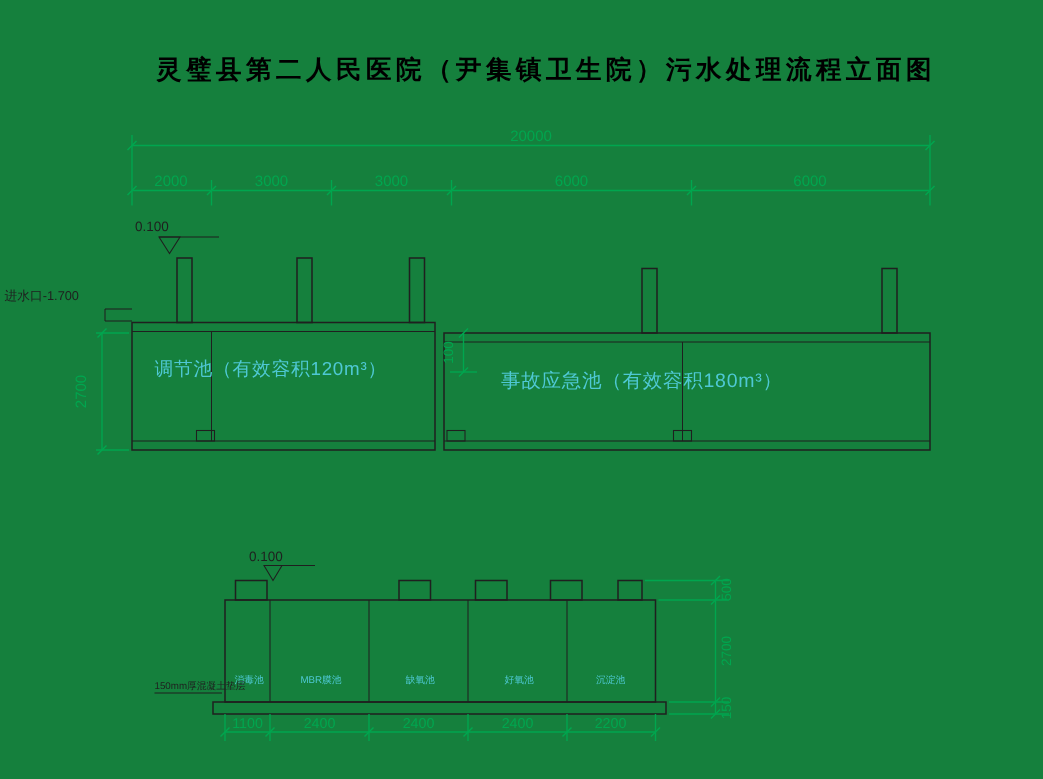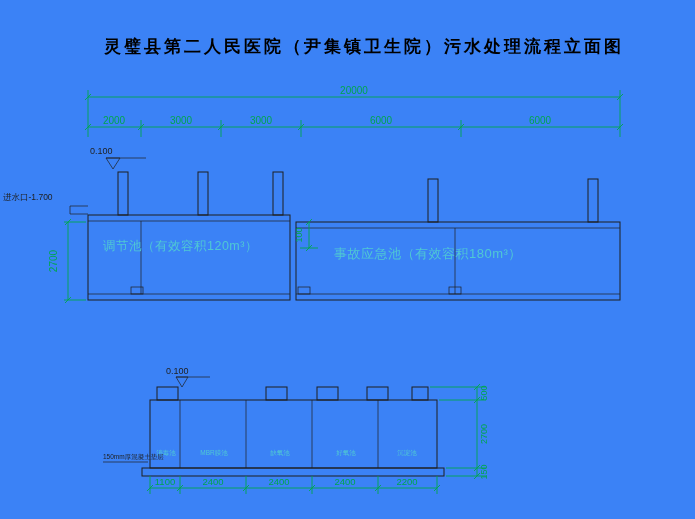--- a/index.html
+++ b/index.html
@@ -1,17 +1,17 @@
 <!DOCTYPE html>
 <html><head>
 <meta charset="utf-8">
 <style>
   html,body{margin:0;padding:0;background:#fff;}
   .canvas{
-    position:relative;width:695px;height:519px;background:#3b82f6;overflow:hidden;
+    position:relative;width:695px;height:519px;background:#15803d;overflow:hidden;
     font-family:"Liberation Sans","DejaVu Sans",sans-serif;
   }
   svg{position:absolute;left:0;top:0;}
   svg text{font-family:"Liberation Sans","DejaVu Sans",sans-serif;}
   .t-green{fill:#00a64f;}
   .t-black{fill:#1f1f1f;}
   .t-cyan{fill:#4fc8d4;}
   .t-title{fill:#000;font-weight:bold;font-size:17px;letter-spacing:3px;
            font-family:"Liberation Serif","DejaVu Serif",serif;}
   .ln-g{stroke:#00a64f;stroke-width:0.9;fill:none;}

